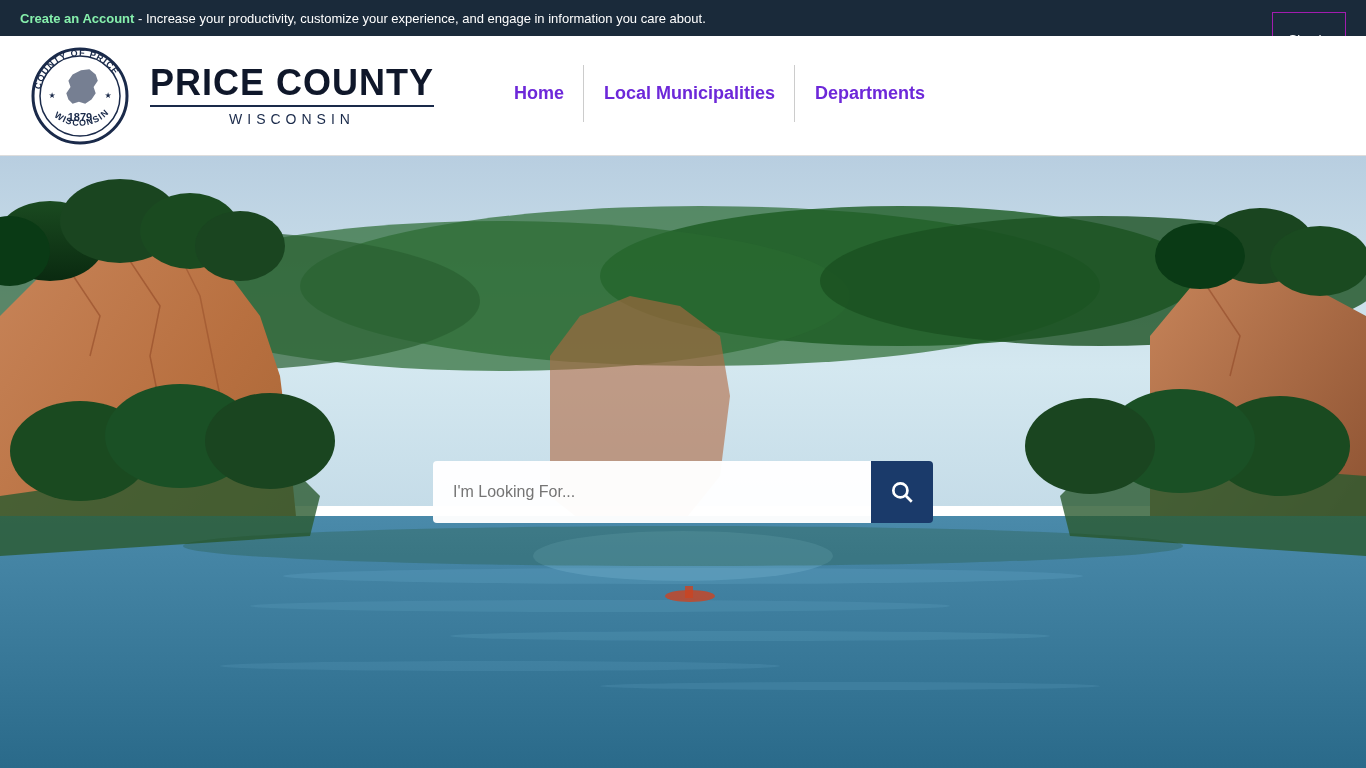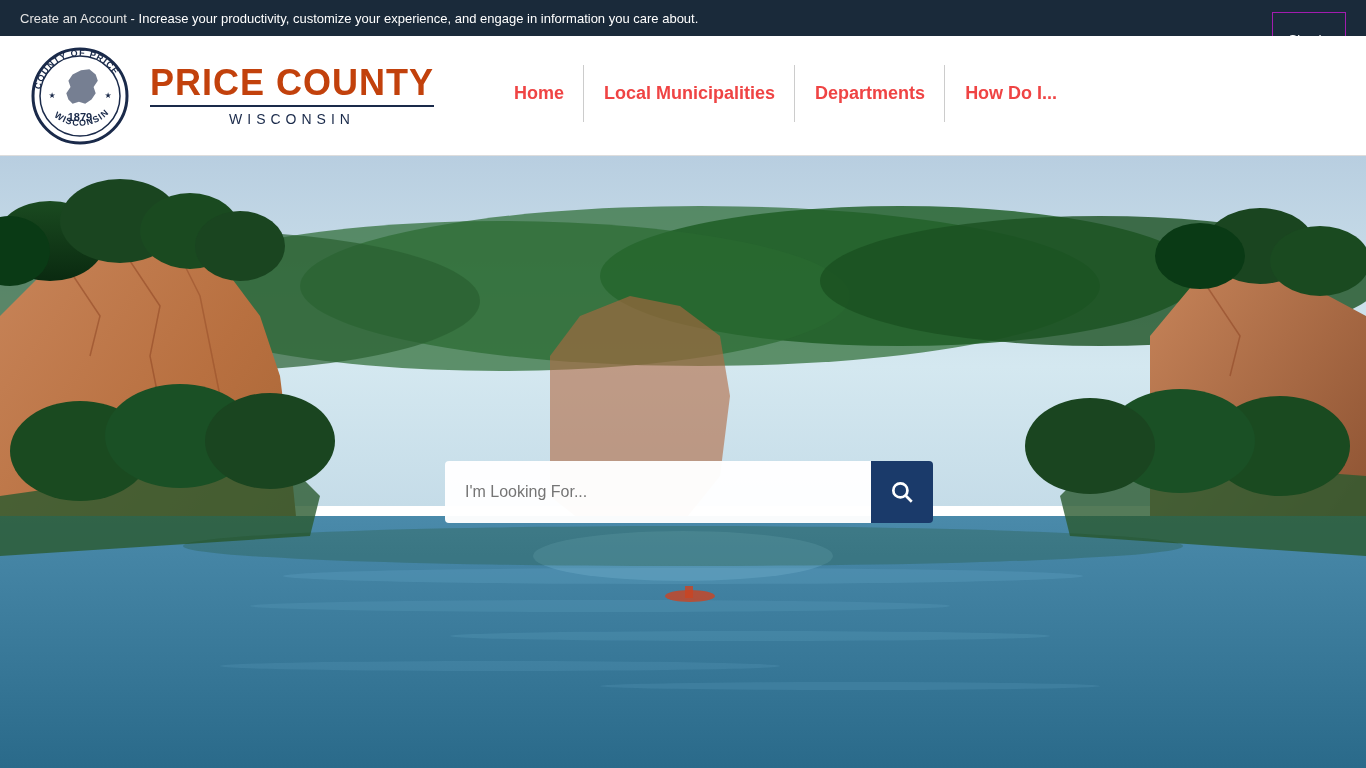--- a/index.html
+++ b/index.html
@@ -10,22 +10,22 @@
       background-color: #1a2a3a;
       color: #fff;
       font-size: 13px;
       padding: 0 20px;
       height: 36px;
       display: flex;
       align-items: center;
       justify-content: space-between;
     }
     #announcement-bar a {
-      color: #e5e5e5;
-      font-weight: normal;
+      color: #86efac;
+      font-weight: bold;
       text-decoration: none;
     }
     #sign-in-btn {
       background: transparent;
       border: 1px solid #a21caf;
       color: #fff;
       padding: 19px 16px;
       cursor: pointer;
       font-size: 13px;
       margin-top: 42px;
@@ -52,21 +52,21 @@
     }
 
     
     #county-name-block {
       margin-right: 60px;
       flex-shrink: 0;
     }
     #county-name-block .price-county {
       font-size: 36px;
       font-weight: 900;
-      color: #c2410c;
+      color: #0f172a;
       letter-spacing: 1px;
       line-height: 1;
     }
     #county-name-block .divider-line {
       border: none;
       border-top: 2px solid #1a2a4a;
       margin: 4px 0;
     }
     #county-name-block .wisconsin {
       font-size: 14px;
@@ -83,21 +83,21 @@
       height: 100%;
       flex: 1;
     }
     .nav-item {
       display: flex;
       align-items: center;
       justify-content: center;
       padding: 0 20px;
       font-size: 18px;
       font-weight: 600;
-      color: #ef4444;
+      color: #6d28d9;
       cursor: pointer;
       text-decoration: none;
       position: relative;
       white-space: nowrap;
       border-bottom: 4px solid transparent;
       transition: border-color 0.2s;
     }
     
     .nav-item::after {
       content: '';
@@ -140,21 +140,20 @@
     #search-input {
       flex: 1;
       height: 62px;
       padding: 0 20px;
       font-size: 16px;
       color: #999;
       border: none;
       outline: none;
       border-radius: 4px 0 0 4px;
       background: rgba(255,255,255,0.97);
-      margin-left: 12px;
     }
     #search-button {
       width: 62px;
       height: 62px;
       background: #1a3a6a;
       border: none;
       cursor: pointer;
       display: flex;
       align-items: center;
       justify-content: center;
@@ -219,21 +218,20 @@
   <div id="county-name-block">
     <div class="price-county">PRICE COUNTY</div>
     <hr class="divider-line">
     <div class="wisconsin">WISCONSIN</div>
   </div>
 
   <nav id="nav">
     <a class="nav-item" href="#">Home</a>
     <a class="nav-item" href="#">Local Municipalities</a>
     <a class="nav-item" href="#">Departments</a>
-    <a class="nav-item" href="#">How Do I...</a>
   </nav>
 </div>
 
 <div id="hero">
 
   <svg id="hero-bg" viewBox="0 0 1366 612" preserveAspectRatio="xMidYMid slice" xmlns="http://www.w3.org/2000/svg">
 
     <defs>
       <linearGradient id="skyGrad" x1="0" y1="0" x2="0" y2="1">
         <stop offset="0%" stop-color="#b8cee0"></stop>

